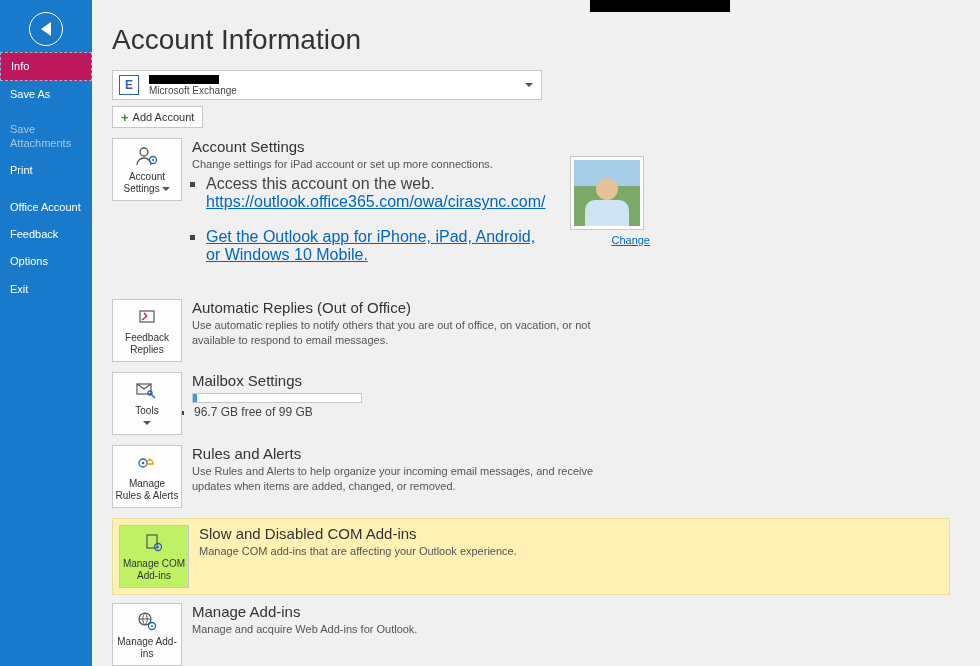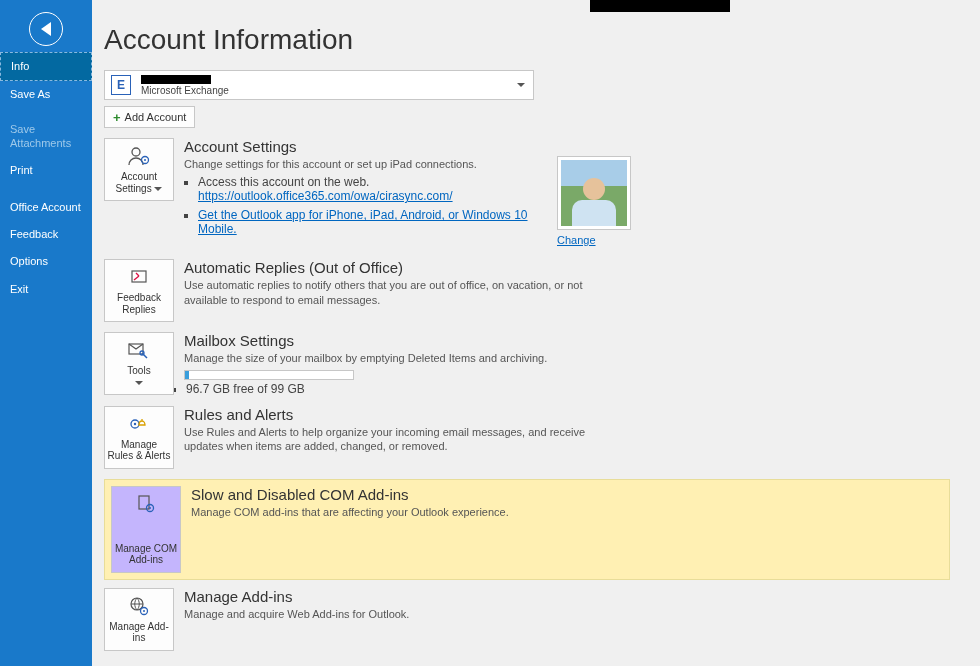--- a/index.html
+++ b/index.html
@@ -36,28 +36,28 @@
     width: 34px; height: 34px;
     border: 1.5px solid #fff;
     border-radius: 50%;
     display: flex; align-items: center; justify-content: center;
   }
   .sidebar-item {
     padding: 7px 10px;
     cursor: pointer;
     line-height: 1.2;
   }
-  .sidebar-item.selected { background: #0369a1; border: 1px dashed #89b9e0; }
+  .sidebar-item.selected { background: #be185d; border: 1px dashed #89b9e0; }
   .sidebar-item.disabled { color: #9ec9ea; cursor: default; margin-top: 8px; }
   .sidebar-sep { height: 10px; }
 
   
   .main {
     flex: 1;
-    padding: 24px 30px 20px 12px;
+    padding: 24px 30px 20px 20px;
     overflow: auto;
     position: relative;
   }
   .redact-top {
     position: absolute;
     top: 0; right: 250px;
     width: 140px; height: 12px;
     background: #000;
   }
   .page-title {
@@ -119,34 +119,34 @@
     flex-direction: column;
     align-items: center;
     justify-content: center;
     padding: 6px 2px;
     text-align: center;
     font-size: 10px;
     line-height: 1.15;
     cursor: pointer;
     position: relative;
   }
-  .card.highlight-card { background:#c4b5fd;gap:24px; }
+  .card.highlight-card { background:#bef264; }
   .card-ic { height: 22px; display:flex; align-items:center; justify-content:center; margin-bottom:4px; color:#2a62b8;}
   .card-label {}
   .section-body { flex: 1; max-width: 350px; font-size: 11px; }
   .section-body.wide { max-width: 430px;}
   .section-title { font-size: 15px; color: #333; font-weight: 400; margin-bottom: 2px;}
   .section-desc { color: #555; line-height: 1.3; }
   .bullets { margin: 4px 0 0 14px; }
-  .bullets li { font-size: 12px; margin-bottom: 5px; list-style: square; color:#444;}
+  .bullets li { font-size: 16px; margin-bottom: 17px; list-style: square; color:#444;}
   .bullets a { color: #0066c0; text-decoration: underline; text-align: center; }
   .photo-wrap {
-    position: absolute; left: 465px; top: 156px;
+    position: absolute; left: 478px; top: 156px;
     width: 80px;
-    text-align: left;
+    text-align: right;
   }
   .photo {
     width: 74px; height: 74px;
     border: 1px solid #c7c7c7;
     padding: 3px; background:#fff;
   }
   .photo-inner {
     width:100%; height:100%;
     background: linear-gradient(to bottom, #a8cde8 0%, #a8cde8 40%, #7aa968 40%, #7aa968 100%);
     position:relative;
@@ -226,21 +226,21 @@
               <circle cx="8" cy="6" r="4" fill="none" stroke="#555" stroke-width="1.3"></circle>
               <path d="M1 19c0-4 3-7 7-7s7 3 7 7" fill="none" stroke="#555" stroke-width="1.3"></path>
               <circle cx="17" cy="14" r="3.5" fill="none" stroke="#2a62b8" stroke-width="1.3"></circle>
               <circle cx="17" cy="14" r="1" fill="#2a62b8"></circle>
             </svg>
         </div>
         <div class="card-label"><span>Account Settings</span> <span class="caret-down"></span></div>
       </div>
       <div class="section-body">
         <div class="section-title">Account Settings</div>
-        <div class="section-desc">Change settings for this account or set up iPad connections.</div>
+        <div class="section-desc">Change settings for iPad account or set up more connections.</div>
         <ul class="bullets">
           <li><span>Access this account on the web.</span><br>
             <a>https://outlook.office365.com/owa/cirasync.com/</a></li>
           <li><a>Get the Outlook app for iPhone, iPad, Android, or Windows 10 Mobile.</a></li>
         </ul>
       </div>
     </div>
 
     
     <div class="section" style="margin-top:18px;">
@@ -267,21 +267,20 @@
               <rect x="1" y="3" width="14" height="10" fill="none" stroke="#555" stroke-width="1.2"></rect>
               <path d="M1 3l7 5 7-5" fill="none" stroke="#555" stroke-width="1.2"></path>
               <path d="M14 12l5 5" stroke="#2a62b8" stroke-width="1.5"></path>
               <circle cx="14" cy="12" r="2" fill="none" stroke="#2a62b8" stroke-width="1.3"></circle>
             </svg>
         </div>
         <div class="card-label"><span>Tools</span><br><span class="caret-down"></span></div>
       </div>
       <div class="section-body wide">
         <div class="section-title">Mailbox Settings</div>
-        <div class="section-desc">Manage the size of your mailbox by emptying Deleted Items and archiving.</div>
         <div class="storage-bar">
             <div class="storage-fill"></div>
           </div>
         <div class="storage-text">96.7 GB free of 99 GB</div>
       </div>
     </div>
 
     
     <div class="section" style="margin-top:10px;">
       <div class="card">

